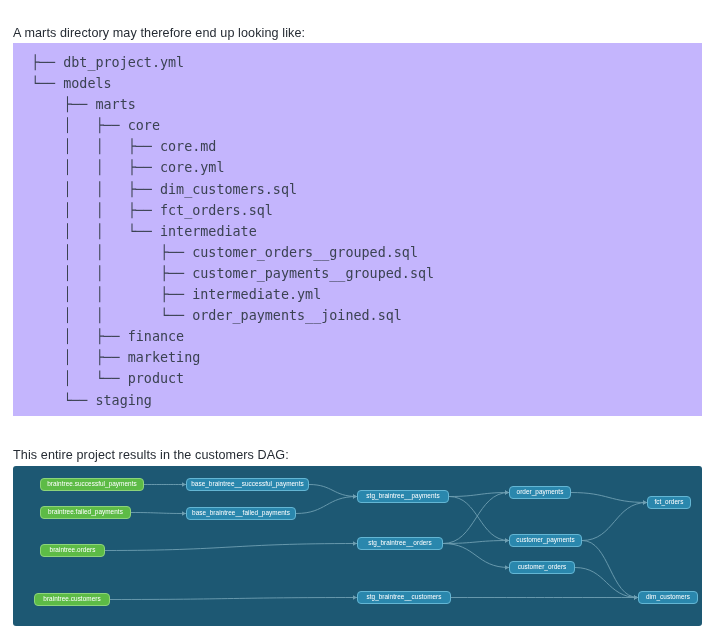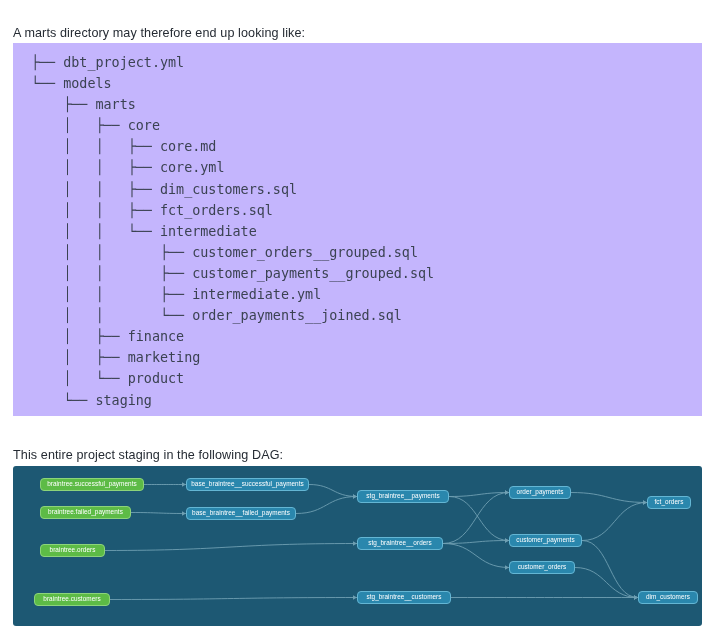--- a/index.html
+++ b/index.html
@@ -121,21 +121,21 @@
     │   │       ├── customer_orders__grouped.sql
     │   │       ├── customer_payments__grouped.sql
     │   │       ├── intermediate.yml
     │   │       └── order_payments__joined.sql
     │   ├── finance
     │   ├── marketing
     │   └── product
     └── staging</pre>
   </div>
 
-  <p class="para para-dag">This entire project staging in the following DAG:</p>
+  <p class="para para-dag">This entire project results in the customers DAG:</p>
 
   <div class="dag" id="dag-panel">
     <svg id="dag-edges" viewBox="0 0 689 160" preserveAspectRatio="none">
         <path d="M131,18.5 C153,18.5 151,18.5 173,18.5" fill="none" stroke="#6f9fb2" stroke-width="0.9"></path>
         <path d="M169,16.3 L173,18.5 L169,20.7 Z" fill="#6f9fb2"></path>
         <path d="M118,46.5 C145.5,46.5 145.5,47.5 173,47.5" fill="none" stroke="#6f9fb2" stroke-width="0.9"></path>
         <path d="M169,45.3 L173,47.5 L169,49.7 Z" fill="#6f9fb2"></path>
         <path d="M296,18.5 C320,18.5 320,30.5 344,30.5" fill="none" stroke="#6f9fb2" stroke-width="0.9"></path>
         <path d="M340,28.3 L344,30.5 L340,32.7 Z" fill="#6f9fb2"></path>
         <path d="M283,47.5 C313.5,47.5 313.5,30.5 344,30.5" fill="none" stroke="#6f9fb2" stroke-width="0.9"></path>

